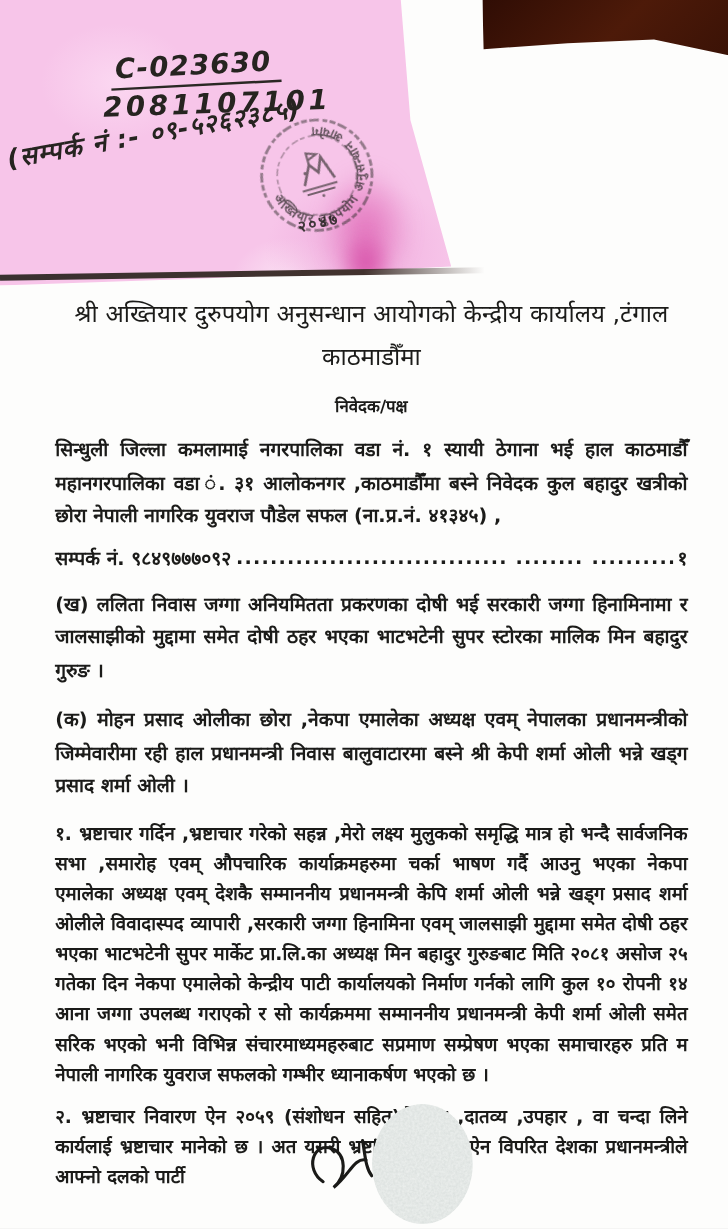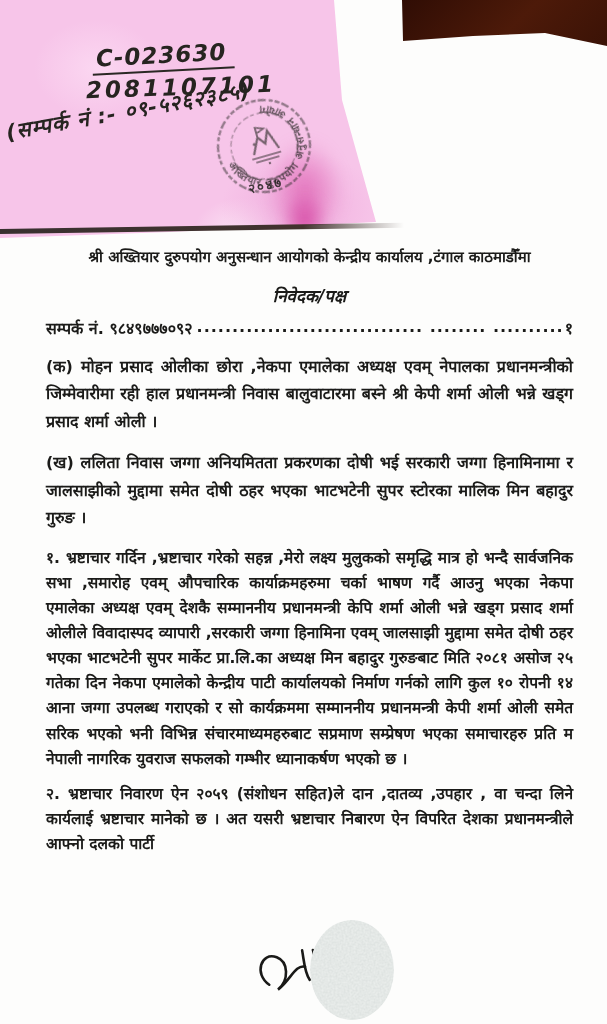--- a/index.html
+++ b/index.html
@@ -38,25 +38,25 @@
 
   
   .stamp{position:absolute;left:208px;top:90px;width:112px;height:112px;transform:rotate(-16deg);opacity:.88;}
   .stamp svg{filter:blur(.35px);}
   .stamp-year{position:absolute;left:248px;top:176px;font-size:13px;font-weight:700;color:#23221f;
     transform:rotate(-12deg);letter-spacing:2px;opacity:.85;}
 
   
   .doc{position:absolute;left:46px;top:244px;width:527px;}
   .doc .center{text-align:center;}
-  .doc-title{font-size:15px;font-weight:700;line-height:1.78;margin:0;}
-  .sec-head{font-size:17px;font-weight:700;margin:13px 0 0;font-style:italic;}
+  .doc-title{font-size:20px;font-weight:400;line-height:1.78;margin:0;}
+  .sec-head{font-size:14px;font-weight:700;margin:13px 0 0;}
   p.body{font-size:16px;font-weight:600;line-height:1.72;text-align:justify;margin:14px 0 0;}
   p.tight{font-size:15.5px;line-height:1.62;}
-  .contact-row{display:flex;align-items:flex-start;font-size:16px;font-weight:600;margin:10px 0 0;}
+  .contact-row{display:flex;align-items:center;font-size:16px;font-weight:600;margin:10px 0 0;}
   .contact-row .dots{flex:1;overflow:hidden;white-space:nowrap;letter-spacing:1px;margin:0 4px;}
 
   
   .signature{position:absolute;left:246px;top:922px;transform:rotate(-24deg);}
   .thumbprint{position:absolute;left:286px;top:918px;}
 </style>
 </head>
 <body>
 
 <div class="canvas">
@@ -97,30 +97,31 @@
   </div>
   <div class="stamp-year">२०४७</div>
 
   <div class="doc">
     <p class="doc-title center">
       <span>श्री  अख्तियार दुरुपयोग अनुसन्धान आयोगको केन्द्रीय कार्यालय ,टंगाल काठमाडौँमा</span><br>
     </p>
 
     <p class="sec-head center">निवेदक/पक्ष</p>
 
+    <p class="body">सिन्धुली जिल्ला कमलामाई नगरपालिका वडा नं. १ स्यायी ठेगाना भई  हाल काठमाडौँ महानगरपालिका वडा ं. ३१ आलोकनगर ,काठमाडौँमा बस्ने निवेदक  कुल बहादुर खत्रीको छोरा नेपाली नागरिक युवराज पौडेल सफल (ना.प्र.नं. ४१३४५) ,</p>
 
     <div class="contact-row">
       <span>सम्पर्क नं. ९८४९७७७०९२</span>
       <span class="dots">................................  ........  .................................</span>
       <span>१</span>
     </div>
 
 
+    <p class="body">(ख) ललिता निवास जग्गा अनियमितता प्रकरणका दोषी भई सरकारी जग्गा हिनामिनामा र  जालसाझीको मुद्दामा समेत दोषी ठहर भएका भाटभटेनी सुपर स्टोरका मालिक मिन बहादुर गुरुङ ।</p>
     <p class="body">(क) मोहन प्रसाद ओलीका छोरा ,नेकपा एमालेका अध्यक्ष एवम् नेपालका प्रधानमन्त्रीको जिम्मेवारीमा रही हाल प्रधानमन्त्री निवास बालुवाटारमा बस्ने श्री केपी शर्मा ओली भन्ने खड्ग प्रसाद शर्मा ओली ।</p>
-    <p class="body">(ख) ललिता निवास जग्गा अनियमितता प्रकरणका दोषी भई सरकारी जग्गा हिनामिनामा र  जालसाझीको मुद्दामा समेत दोषी ठहर भएका भाटभटेनी सुपर स्टोरका मालिक मिन बहादुर गुरुङ ।</p>
 
 
     <p class="body tight">१. भ्रष्टाचार गर्दिन ,भ्रष्टाचार गरेको सहन्न ,मेरो लक्ष्य मुलुकको समृद्धि मात्र हो भन्दै सार्वजनिक सभा ,समारोह एवम् औपचारिक कार्याक्रमहरुमा चर्का भाषण गर्दै आउनु भएका नेकपा एमालेका अध्यक्ष एवम् देशकै सम्माननीय प्रधानमन्त्री केपि शर्मा ओली भन्ने खड्ग प्रसाद शर्मा ओलीले विवादास्पद व्यापारी ,सरकारी जग्गा हिनामिना एवम् जालसाझी मुद्दामा समेत दोषी ठहर भएका भाटभटेनी सुपर मार्केट प्रा.लि.का अध्यक्ष मिन बहादुर गुरुङबाट मिति २०८१ असोज २५ गतेका दिन नेकपा एमालेको केन्द्रीय पाटी कार्यालयको निर्माण गर्नको लागि कुल १० रोपनी १४ आना जग्गा उपलब्ध गराएको र सो कार्यक्रममा सम्माननीय प्रधानमन्त्री केपी शर्मा ओली समेत सरिक भएको भनी विभिन्न संचारमाध्यमहरुबाट सप्रमाण सम्प्रेषण भएका समाचारहरु प्रति म नेपाली नागरिक युवराज सफलको गम्भीर ध्यानाकर्षण  भएको छ ।</p>
     <p class="body tight" style="margin-top:10px">२. भ्रष्टाचार निवारण ऐन २०५९ (संशोधन सहित)ले दान ,दातव्य ,उपहार , वा चन्दा लिने कार्यलाई भ्रष्टाचार मानेको छ । अत यसरी भ्रष्टाचार निबारण ऐन विपरित देशका प्रधानमन्त्रीले आफ्नो दलको पार्टी</p>
   </div>
 
   <div class="signature">
     <svg width="120" height="80" viewBox="0 0 120 80">
       <g fill="none" stroke="#1a1a18" stroke-width="2.6" stroke-linecap="round">
         <path d="M18,46 c-10,-16 6,-34 18,-22 c9,9 2,26 -12,30 c16,-4 26,-16 34,-10"></path>

